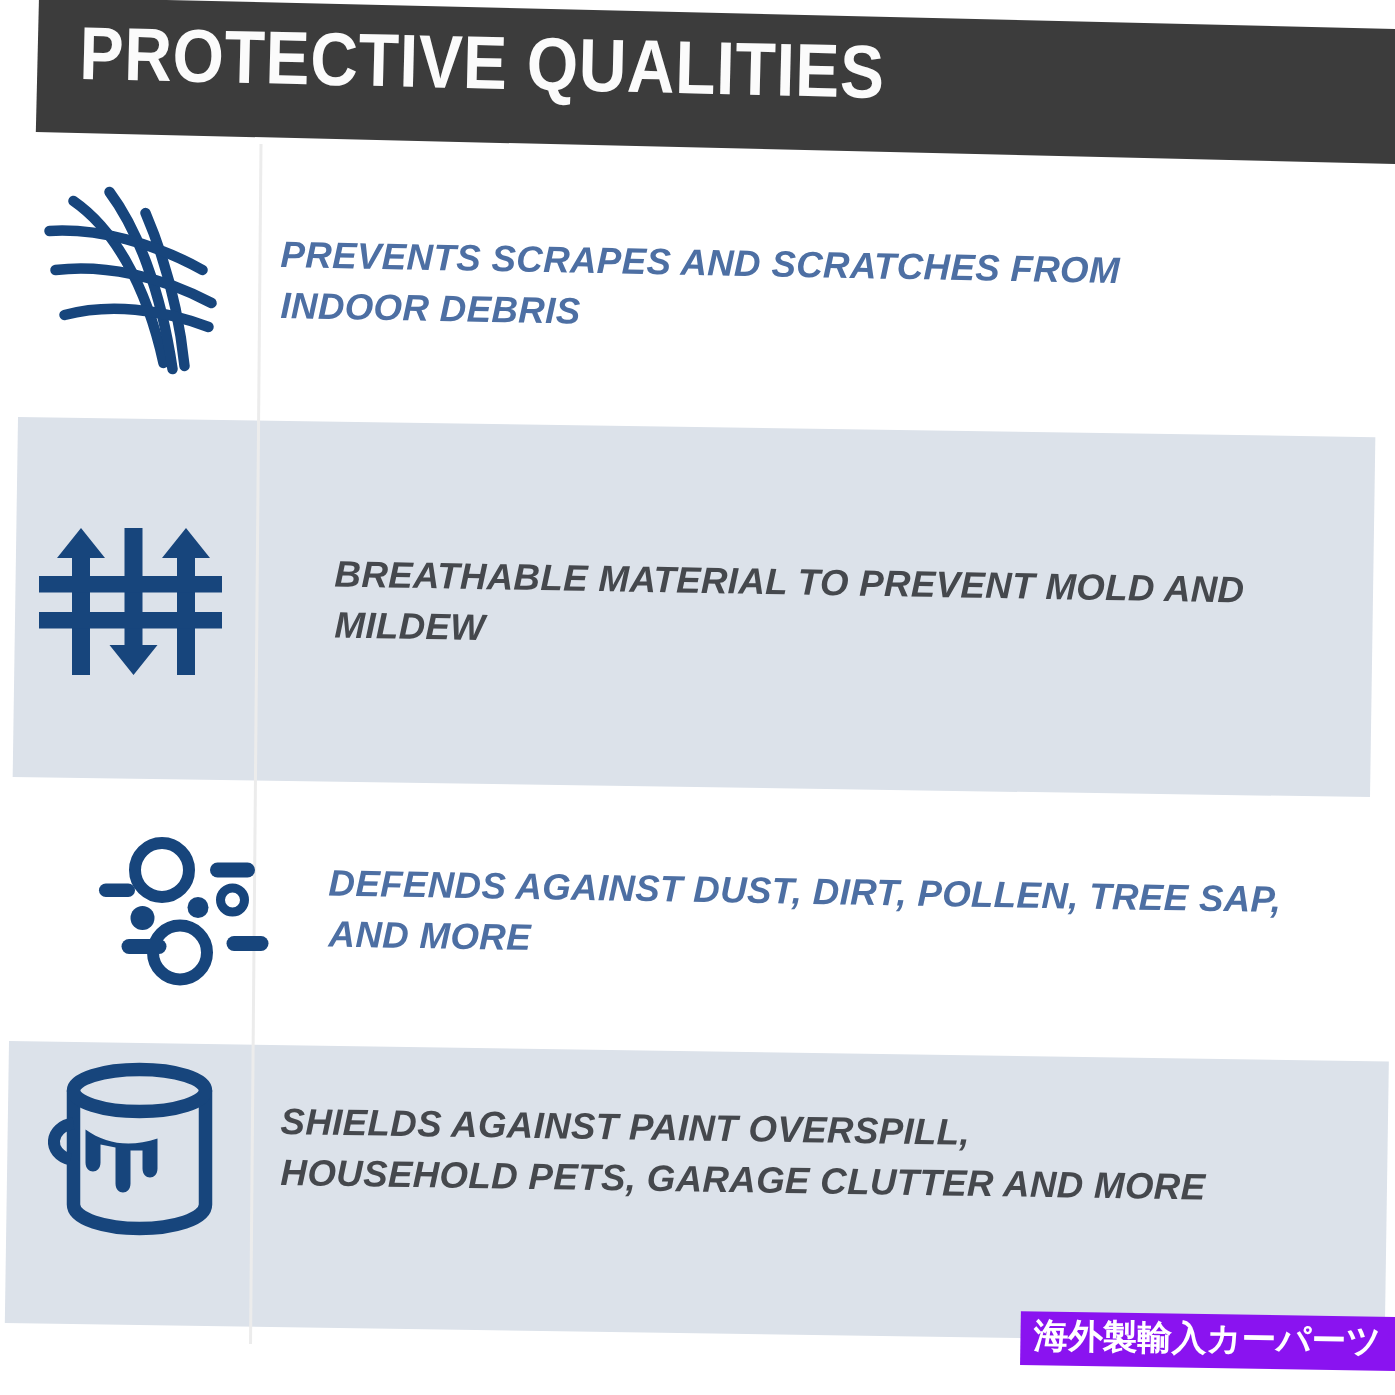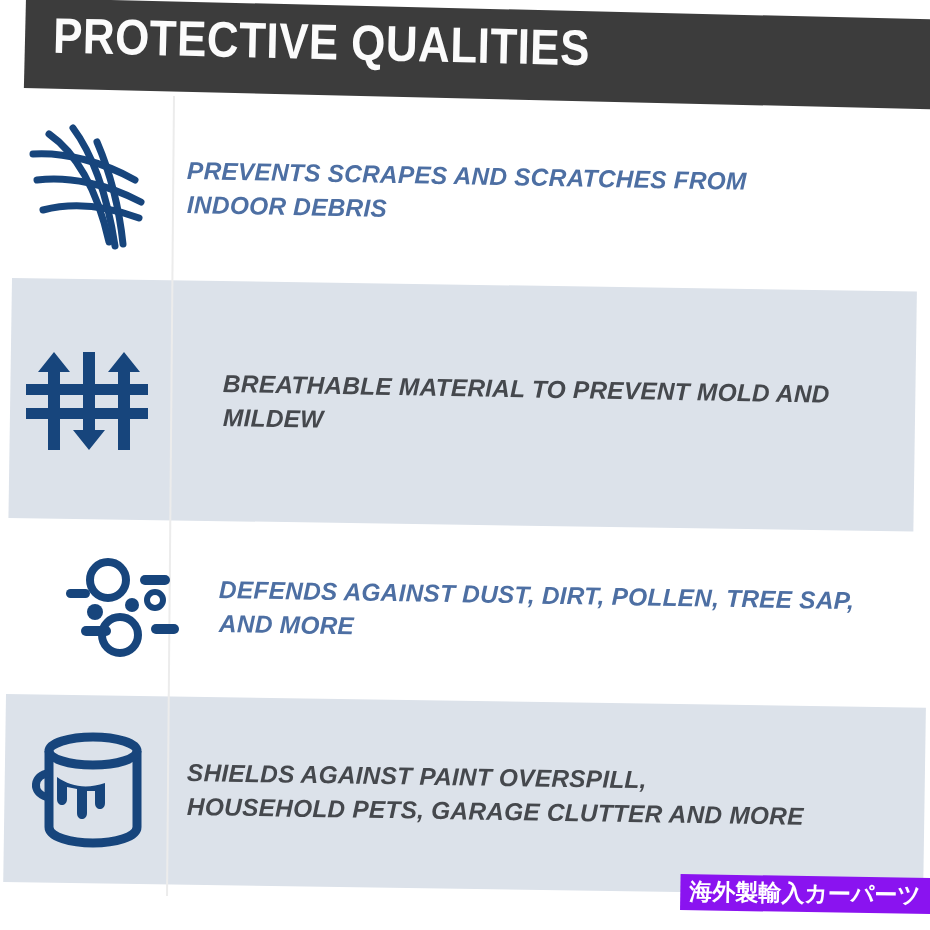--- a/index.html
+++ b/index.html
@@ -82,21 +82,21 @@
   .row {
     position: absolute;
     left: 0;
     width: 930px;
     display: flex;
     align-items: center;
   }
   .row-1 { top: 100px; height: 175px; }
   .row-2 { top: 288px; height: 225px; gap: 36px; }
   .row-3 { top: 524px; height: 165px; padding-left: 32px; }
-  .row-4 { top: 700px; height: 180px; }
+  .row-4 { top: 676px; height: 180px; }
 
   .icon-cell {
     width: 173px;
     flex: 0 0 173px;
     display: flex;
     align-items: center;
     justify-content: center;
   }
   .icon-cell svg { display: block; }
 

